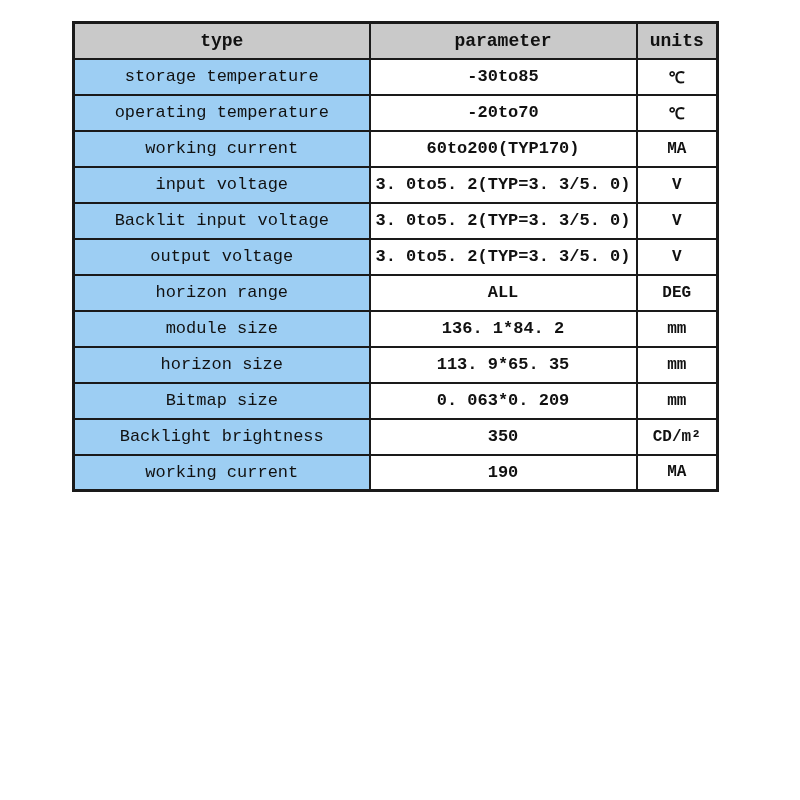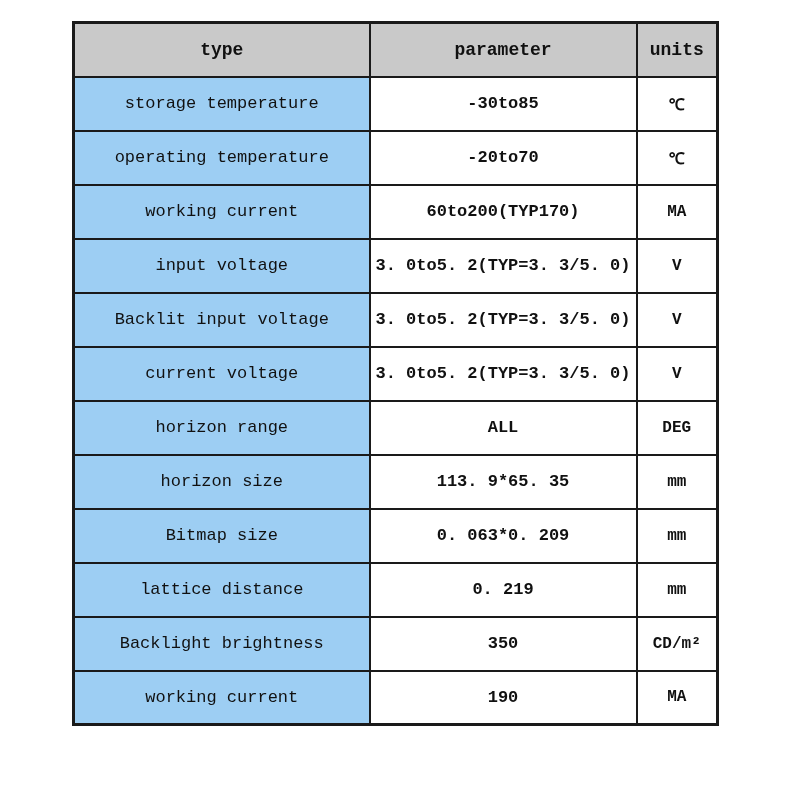--- a/index.html
+++ b/index.html
@@ -18,21 +18,21 @@
     border-collapse: collapse;
     table-layout: fixed;
     width: 644px;
   }
   table.spec-table col.col-type { width: 296px; }
   table.spec-table col.col-parameter { width: 267px; }
   table.spec-table col.col-units { width: 81px; }
   table.spec-table th,
   table.spec-table td {
     border: 2px solid #1a1a1a;
-    height: 54px;
+    height: 36px;
     text-align: center;
     vertical-align: middle;
     font-weight: bold;
     font-size: 17px;
     letter-spacing: 0px;
     background: #ffffff;
     overflow: hidden;
     white-space: nowrap;
   }
   table.spec-table { border: 3px solid #1a1a1a; }
@@ -83,42 +83,42 @@
         <th class="type-cell">input voltage</th>
         <td>3. 0to5. 2(TYP=3. 3/5. 0)</td>
         <td class="units-cell">V</td>
       </tr>
       <tr>
         <th class="type-cell">Backlit input voltage</th>
         <td>3. 0to5. 2(TYP=3. 3/5. 0)</td>
         <td class="units-cell">V</td>
       </tr>
       <tr>
-        <th class="type-cell">current voltage</th>
+        <th class="type-cell">output voltage</th>
         <td>3. 0to5. 2(TYP=3. 3/5. 0)</td>
         <td class="units-cell">V</td>
       </tr>
       <tr>
         <th class="type-cell">horizon range</th>
         <td>ALL</td>
         <td class="units-cell">DEG</td>
       </tr>
       <tr>
+        <th class="type-cell">module size</th>
+        <td>136. 1*84. 2</td>
+        <td class="units-cell">mm</td>
+      </tr>
+      <tr>
         <th class="type-cell">horizon size</th>
         <td>113. 9*65. 35</td>
         <td class="units-cell">mm</td>
       </tr>
       <tr>
         <th class="type-cell">Bitmap size</th>
         <td>0. 063*0. 209</td>
-        <td class="units-cell">mm</td>
-      </tr>
-      <tr>
-        <th class="type-cell">lattice distance</th>
-        <td>0. 219</td>
         <td class="units-cell">mm</td>
       </tr>
       <tr>
         <th class="type-cell">Backlight brightness</th>
         <td>350</td>
         <td class="units-cell">CD/m²</td>
       </tr>
       <tr>
         <th class="type-cell">working current</th>
         <td>190</td>

